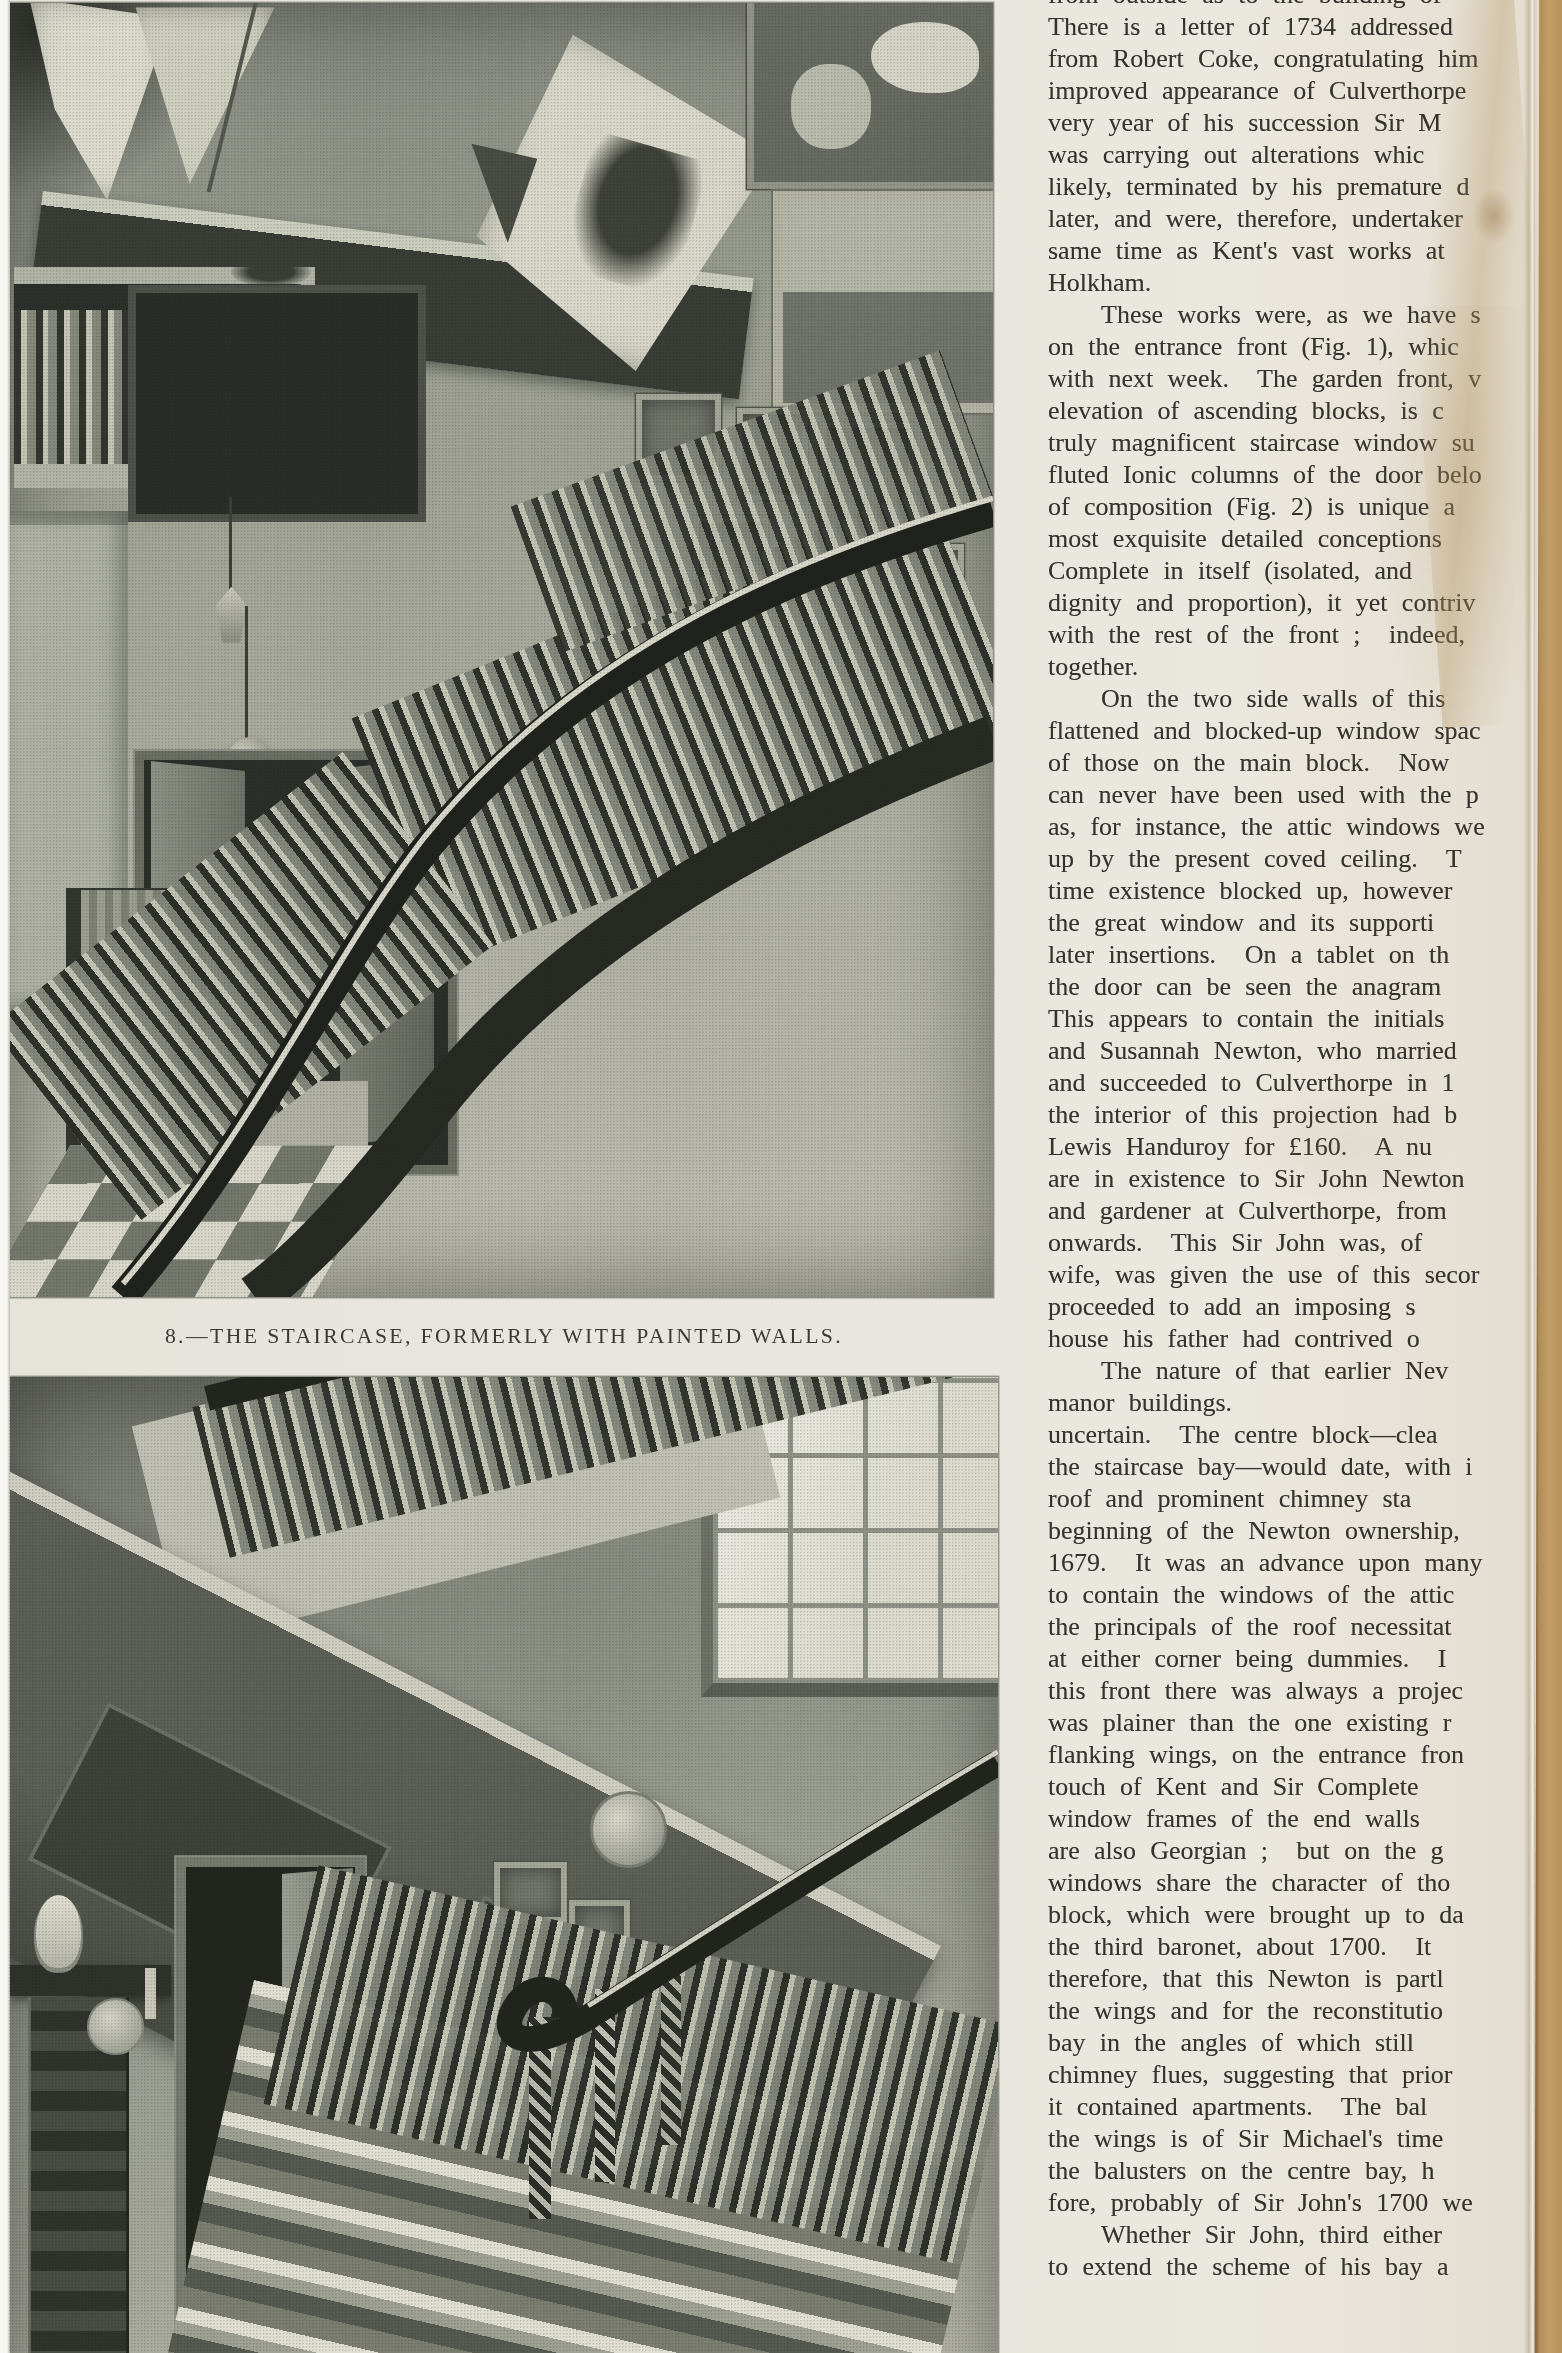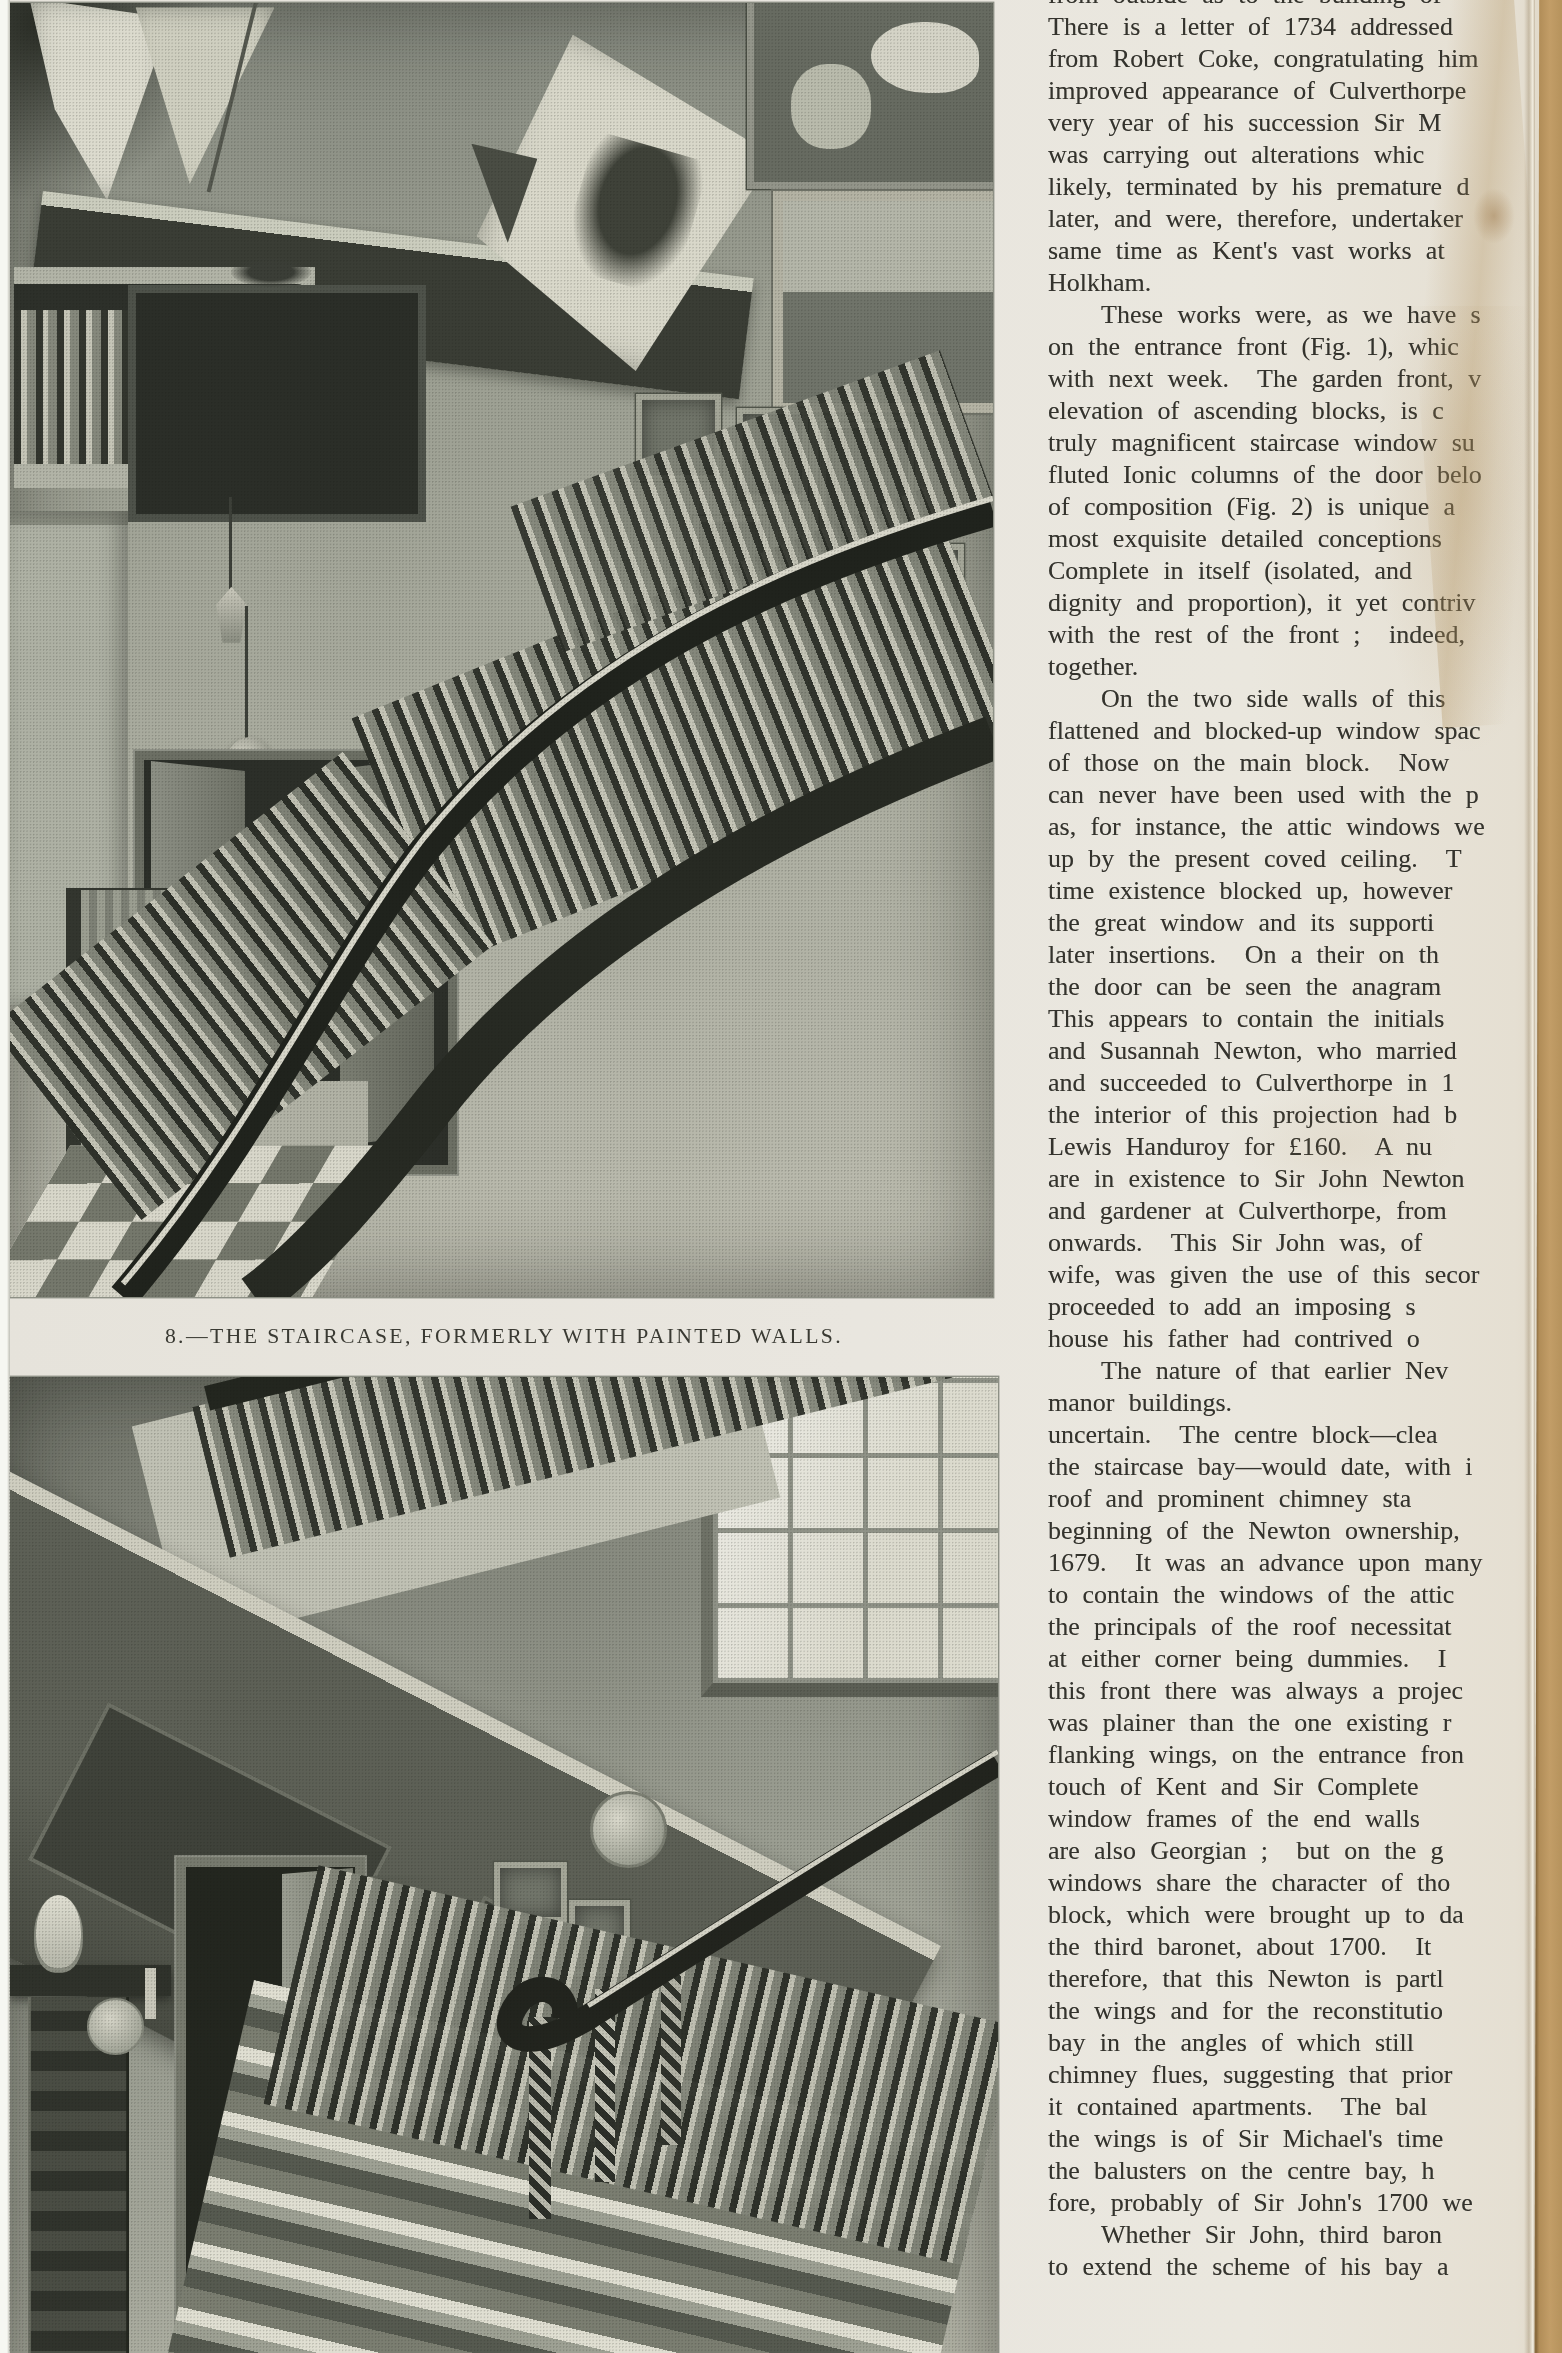--- a/index.html
+++ b/index.html
@@ -186,21 +186,21 @@
       <div class="tline">with the rest of the front ;  indeed,</div>
       <div class="tline">together.</div>
       <div class="tline ind">On the two side walls of this</div>
       <div class="tline">flattened and blocked-up window spac</div>
       <div class="tline">of those on the main block.  Now</div>
       <div class="tline">can never have been used with the p</div>
       <div class="tline">as, for instance, the attic windows we</div>
       <div class="tline">up by the present coved ceiling.  T</div>
       <div class="tline">time existence blocked up, however</div>
       <div class="tline">the great window and its supporti</div>
-      <div class="tline">later insertions.  On a their on th</div>
+      <div class="tline">later insertions.  On a tablet on th</div>
       <div class="tline">the door can be seen the anagram</div>
       <div class="tline">This appears to contain the initials</div>
       <div class="tline">and Susannah Newton, who married</div>
       <div class="tline">and succeeded to Culverthorpe in 1</div>
       <div class="tline">the interior of this projection had b</div>
       <div class="tline">Lewis Handuroy for £160.  A nu</div>
       <div class="tline">are in existence to Sir John Newton</div>
       <div class="tline">and gardener at Culverthorpe, from</div>
       <div class="tline">onwards.  This Sir John was, of</div>
       <div class="tline">wife, was given the use of this secor</div>
@@ -226,21 +226,21 @@
       <div class="tline">block, which were brought up to da</div>
       <div class="tline">the third baronet, about 1700.  It</div>
       <div class="tline">therefore, that this Newton is partl</div>
       <div class="tline">the wings and for the reconstitutio</div>
       <div class="tline">bay in the angles of which still</div>
       <div class="tline">chimney flues, suggesting that prior</div>
       <div class="tline">it contained apartments.  The bal</div>
       <div class="tline">the wings is of Sir Michael's time</div>
       <div class="tline">the balusters on the centre bay, h</div>
       <div class="tline">fore, probably of Sir John's 1700 we</div>
-      <div class="tline ind">Whether Sir John, third baron</div>
+      <div class="tline ind">Whether Sir John, third either</div>
       <div class="tline">to extend the scheme of his bay a</div>
     </div>
 
   <div class="abs stain" id="stain1"></div>
   <div class="abs stain" id="stain2"></div>
   <div class="abs stain" id="stain3"></div>
   <div class="abs stain" id="stain4"></div>
   <div class="abs" id="edge-highlight"></div>
   <div class="abs" id="right-backing"></div>
 

